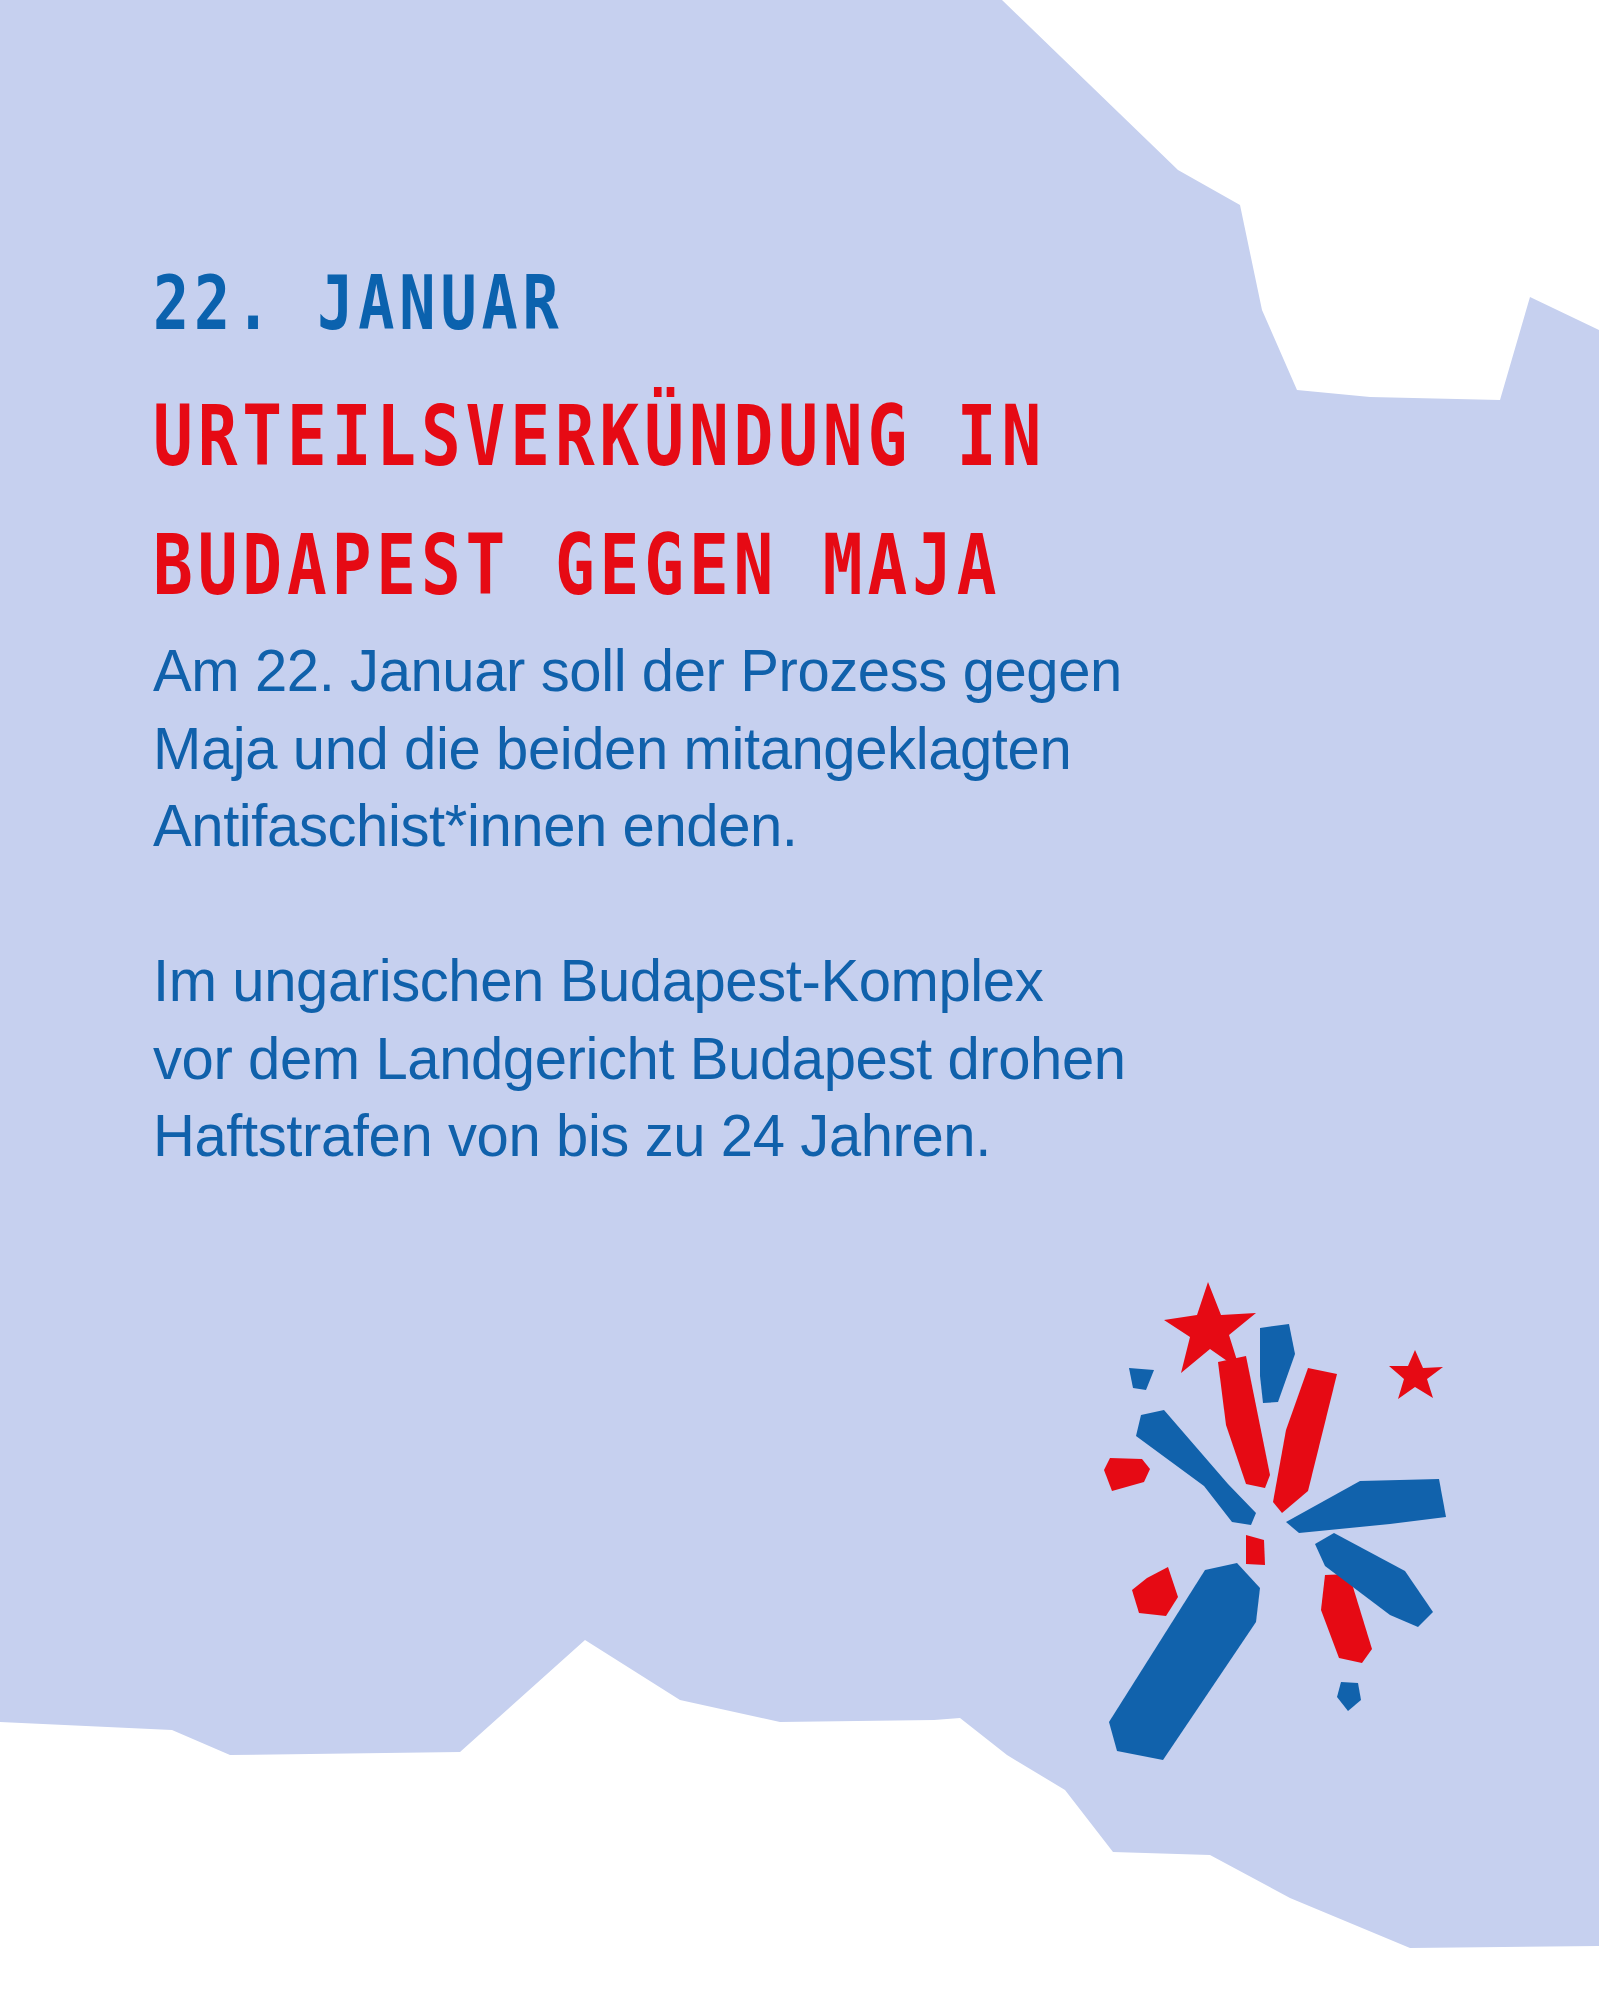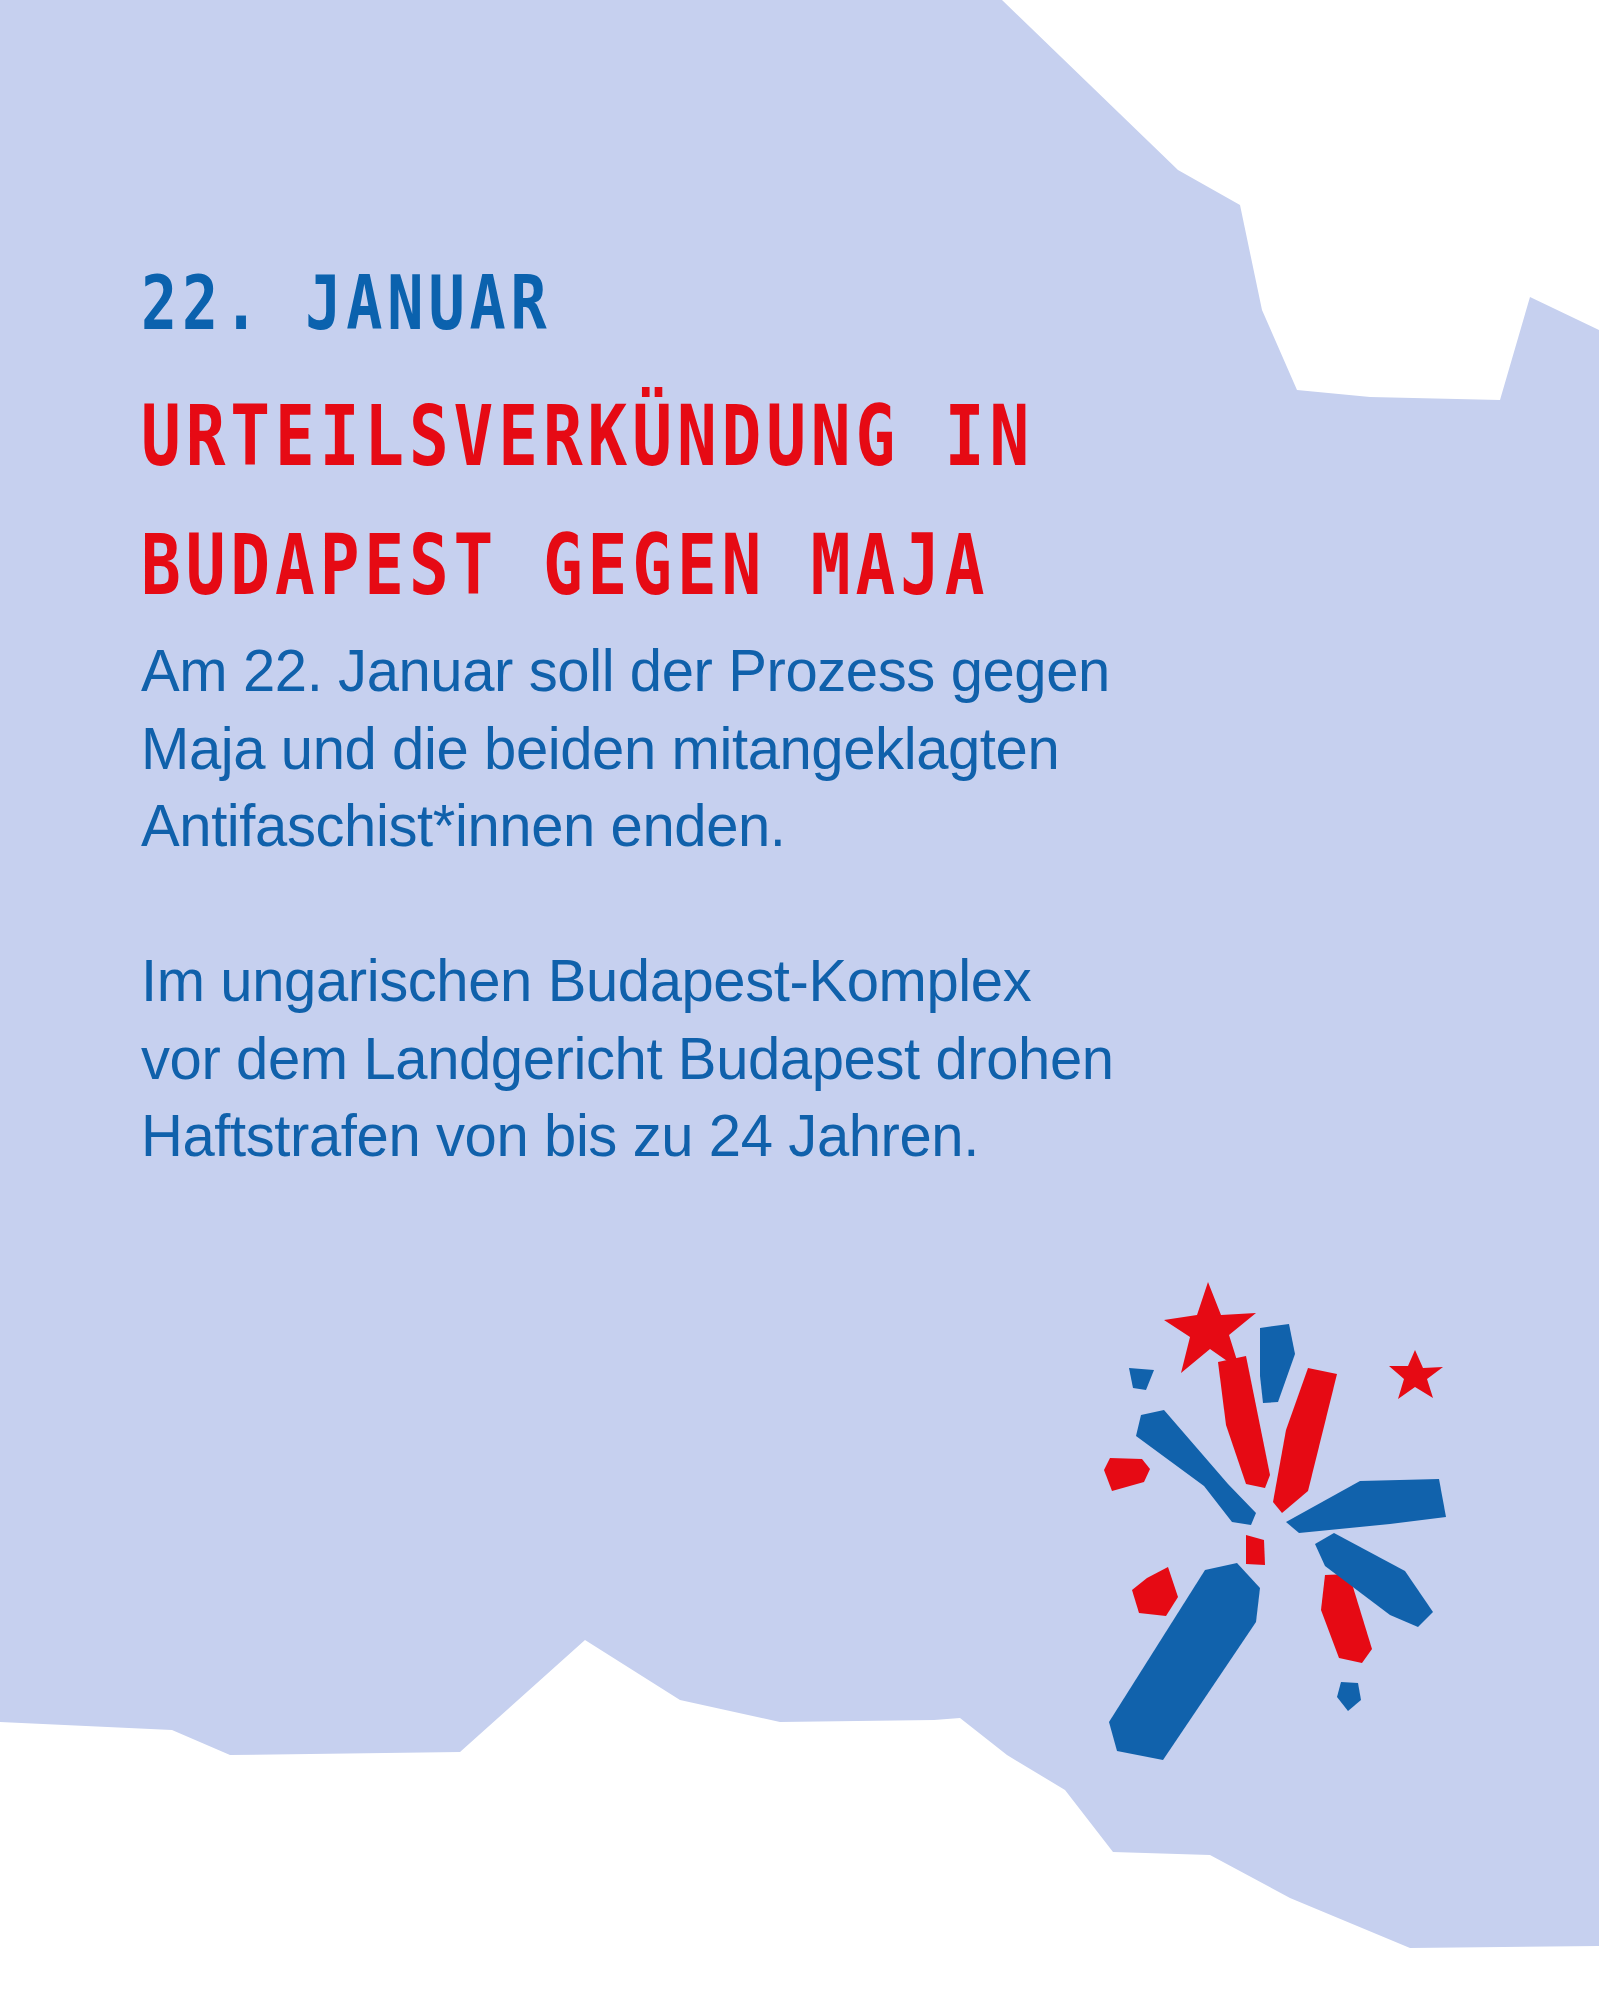--- a/index.html
+++ b/index.html
@@ -29,21 +29,21 @@
     left: 0;
     top: 0;
     width: 1599px;
     height: 2000px;
     z-index: 0;
   }
 
   
   #content {
     position: absolute;
-    left: 4px;
+    left: 16px;
     top: 0;
     width: 1401px;
     height: 2000px;
     z-index: 2;
   }
 
   .kicker {
     position: absolute;
     left: 137px;
     top: 264px;

